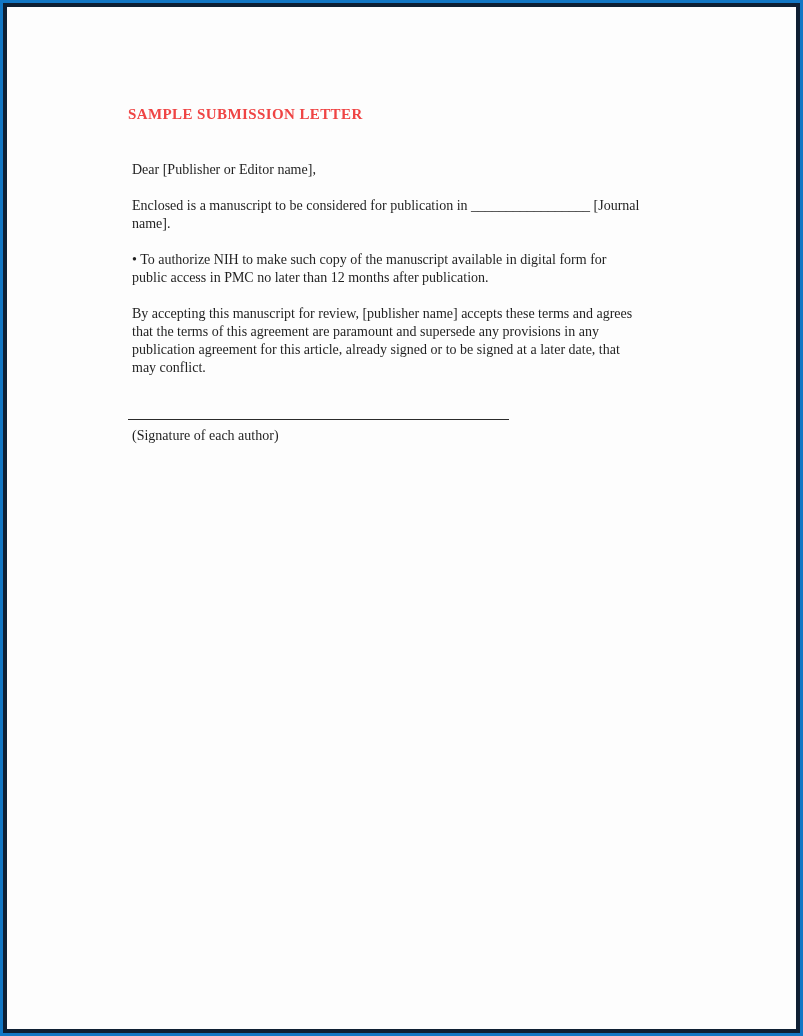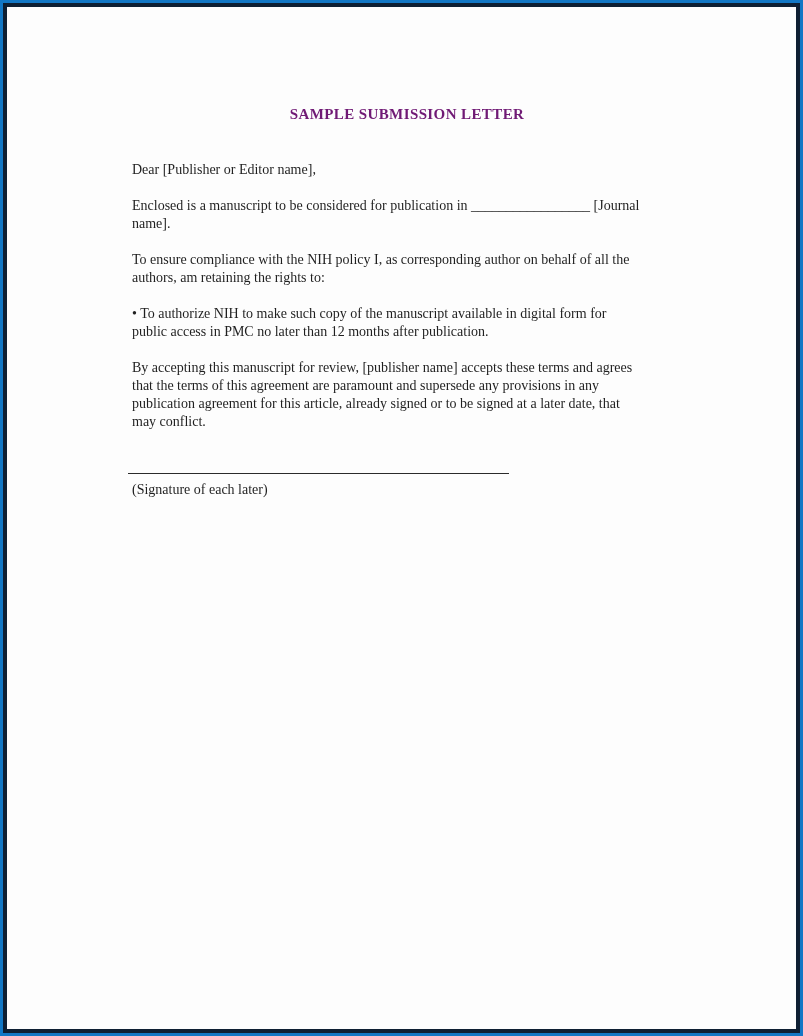--- a/index.html
+++ b/index.html
@@ -30,25 +30,25 @@
     box-sizing: border-box;
     padding: 98px 0 0 121px;
     width: 680px;
     color: #1f1f1f;
     font-size: 14px;
     line-height: 18px;
   }
   .title {
     width: 558px;
     margin: 0;
-    text-align: center;
+    text-align: left;
     font-weight: bold;
     font-size: 15px;
     letter-spacing: 0.4px;
-    color: #701a75;
+    color: #ef4444;
   }
   .para {
     width: 562px;
     margin: 18px 0 0 4px;
     white-space: pre-line;
   }
   .salutation {
     margin-top: 38px;
   }
   .signature-line {
@@ -69,31 +69,29 @@
     <div class="content">
 
       <h1 class="title">SAMPLE SUBMISSION LETTER</h1>
 
       <p class="para salutation">Dear [Publisher or Editor name],</p>
 
       <p class="para">Enclosed is a manuscript to be considered for publication in _________________ [Journal
 name].</p>
 
 
-      <p class="para">To ensure compliance with the NIH policy I, as corresponding author on behalf of all the
-authors, am retaining the rights to:</p>
 
 
       <p class="para">• To authorize NIH to make such copy of the manuscript available in digital form for
 public access in PMC no later than 12 months after publication.</p>
 
       <p class="para">By accepting this manuscript for review, [publisher name] accepts these terms and agrees
 that the terms of this agreement are paramount and supersede any provisions in any
 publication agreement for this article, already signed or to be signed at a later date, that
 may conflict.</p>
 
       <div class="signature-line"></div>
 
-      <p class="para signature-caption">(Signature of each later)</p>
+      <p class="para signature-caption">(Signature of each author)</p>
 
     </div>
   </div>
 </div>
 
 </body></html>

